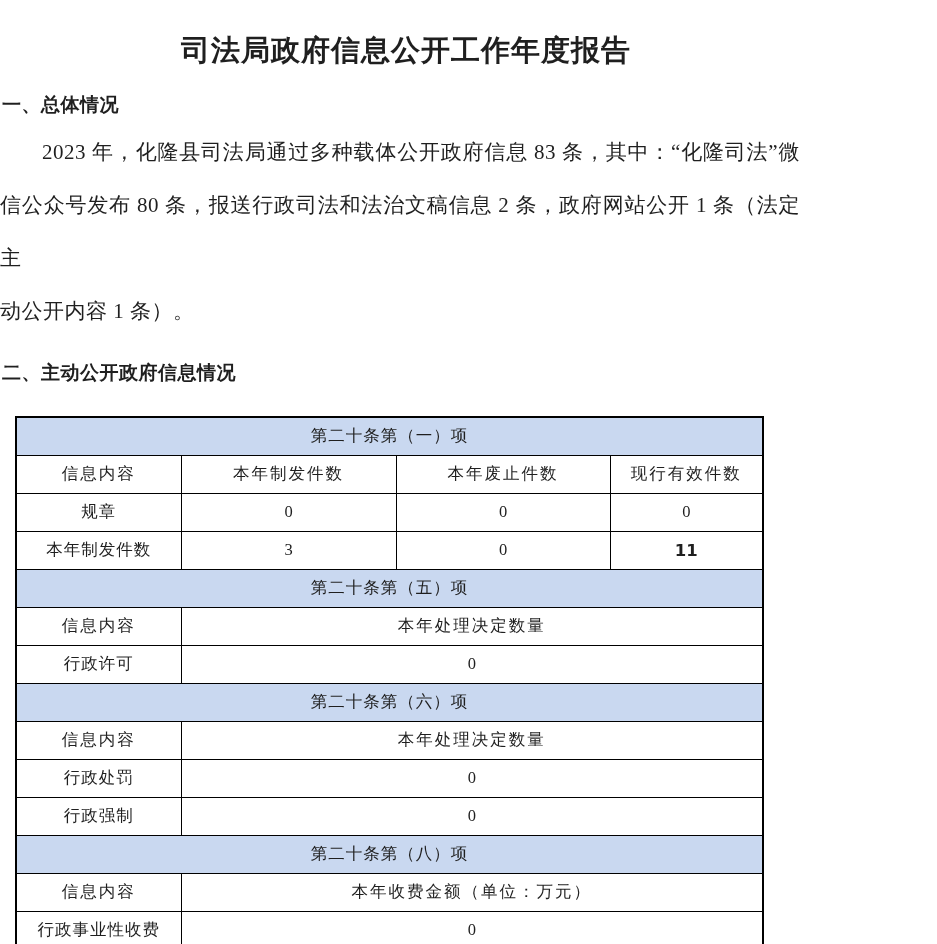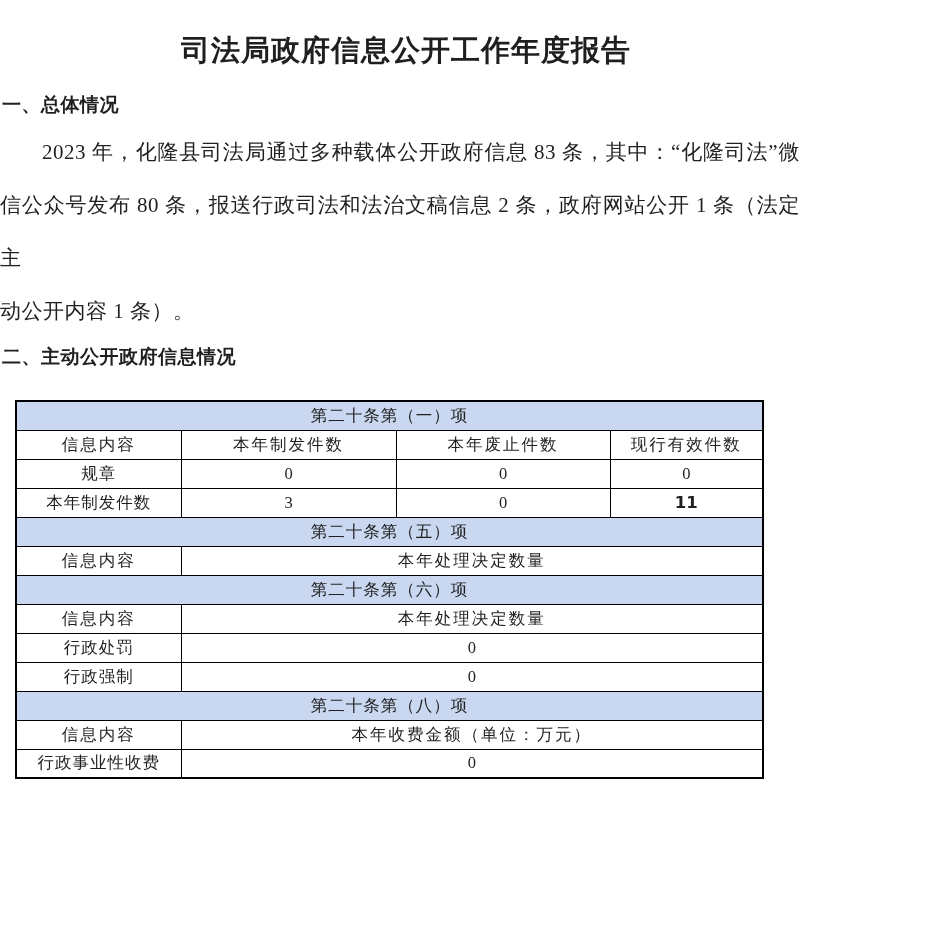--- a/index.html
+++ b/index.html
@@ -22,42 +22,42 @@
     line-height: 40px;
     letter-spacing: 1px;
   }
   .sec-heading {
     margin: 24px 0 0 2px;
     font-size: 19px;
     font-weight: bold;
     line-height: 22px;
     letter-spacing: 0.5px;
   }
-  .sec-heading.second { margin-top: 8px; }
+  .sec-heading.second { margin-top: 24px; }
 
   .para {
     margin: 10px 0 0 0;
     width: 800px;
     font-size: 21px;
     letter-spacing: 0.5px;
   }
   .para .line { line-height: 53px; min-height: 53px; }
   .para .line.just { text-align: justify; text-align-last: justify; }
   .para .line.indent { text-indent: 2em; }
 
   table.report {
     border-collapse: collapse;
     table-layout: fixed;
     width: 749px;
     margin: 32px 0 0 15px;
     border: 2px solid var(--border-color);
   }
   table.report td {
     border: 1px solid var(--border-color);
-    height: 29px;
+    height: 38px;
     font-size: 16.5px;
     padding: 0;
     vertical-align: middle;
   }
   td.sec {
     background: var(--header-bg);
     text-align: center;
     font-size: 17px;
     letter-spacing: 1px;
     height: 40px;
@@ -119,20 +119,24 @@
         <td class="vl alt">11</td>
       </tr>
 
       <tr>
         <td class="sec" colspan="4">第二十条第（五）项</td>
       </tr>
       <tr>
         <td class="hd">信息内容</td>
         <td class="hd" colspan="3">本年处理决定数量</td>
       </tr>
+      <tr>
+        <td class="lb">行政许可</td>
+        <td class="vl" colspan="3">0</td>
+      </tr>
 
       <tr>
         <td class="sec" colspan="4">第二十条第（六）项</td>
       </tr>
       <tr>
         <td class="hd">信息内容</td>
         <td class="hd" colspan="3">本年处理决定数量</td>
       </tr>
       <tr>
         <td class="lb">行政处罚</td>

